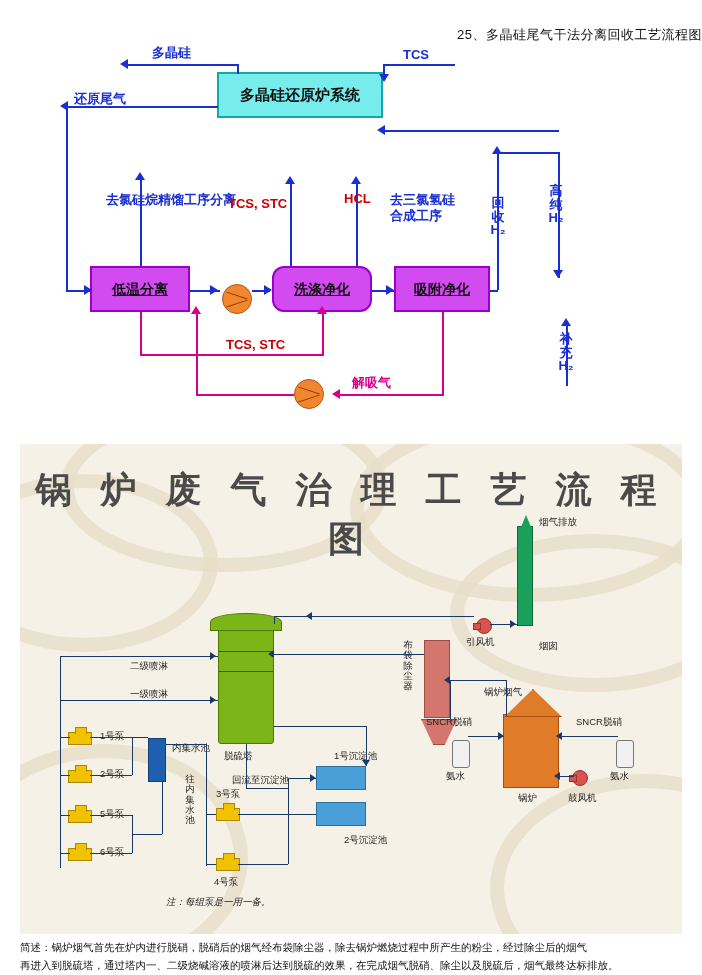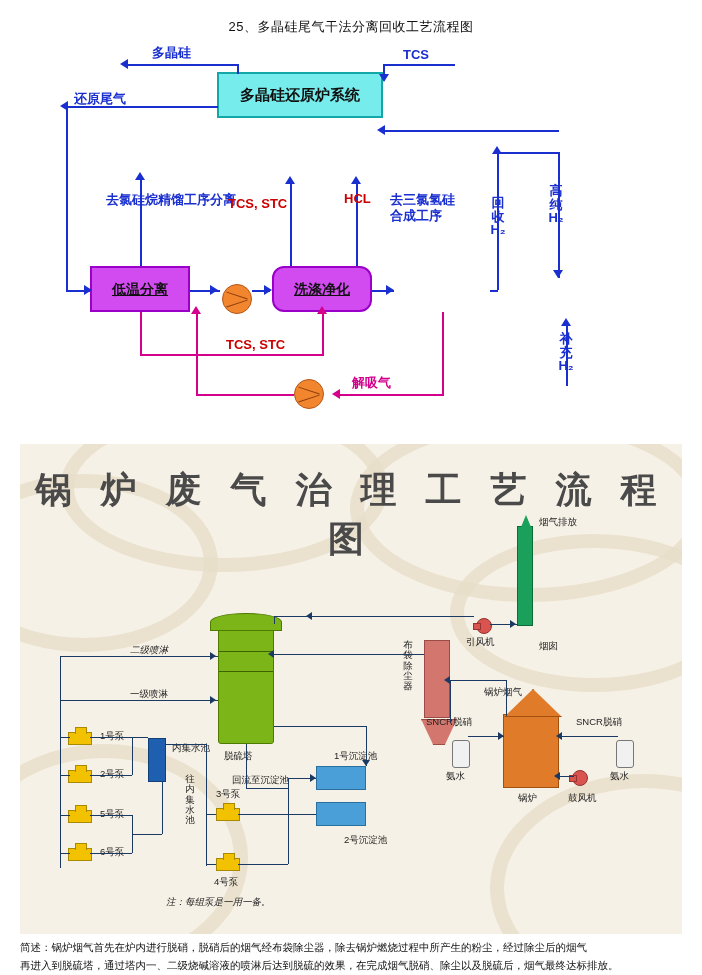--- a/index.html
+++ b/index.html
@@ -257,33 +257,36 @@
     font-size: 10.5px;
     color: #111;
     line-height: 1.5;
   }
 </style>
 </head>
 <body>
 
 <div class="page">
 
-  <div class="sec-title abs" style="left:0;top:18px;width:702px;">25、多晶硅尾气干法分离回收工艺流程图</div>
+  <div class="sec-title abs" style="left:0;top:26px;width:702px;text-align:right;">25、多晶硅尾气干法分离回收工艺流程图</div>
 
   <div id="fig25">
 
     <div class="box box-furnace">
       <span>多晶硅还原炉系统</span>
     </div>
 
     <div class="box box-purple b-lowtemp">
       <span>低温分离</span>
     </div>
     <div class="box box-purple b-wash">
       <span>洗涤净化</span>
+    </div>
+    <div class="box box-purple b-adsorb">
+      <span>吸附净化</span>
     </div>
 
     <div class="ln h" style="left:383px;top:30px;width:72px;"></div>
     <div class="ln v" style="left:383px;top:30px;height:12px;"></div>
     <div class="arrow ar-d" style="left:379px;top:40px;"></div>
     <div class="lbl" style="left:403px;top:14px;">TCS</div>
 
     <div class="ln h" style="left:128px;top:30px;width:110px;"></div>
     <div class="ln v" style="left:237px;top:30px;height:10px;"></div>
     <div class="arrow ar-l" style="left:120px;top:25px;"></div>
@@ -426,21 +429,21 @@
       <div class="t26" style="left:80px;top:364px;">5号泵</div>
 
       <div class="pump-y" style="left:48px;top:404px;"></div>
       <div class="t26" style="left:80px;top:402px;">6号泵</div>
 
       <div class="pump-y" style="left:196px;top:364px;"></div>
       <div class="t26" style="left:196px;top:344px;">3号泵</div>
       <div class="pump-y" style="left:196px;top:414px;"></div>
       <div class="t26" style="left:194px;top:432px;">4号泵</div>
 
-      <div class="t26" style="left:110px;top:200px;font-style:italic;">二级喷淋</div>
+      <div class="t26" style="left:110px;top:216px;">二级喷淋</div>
       <div class="t26" style="left:110px;top:244px;">一级喷淋</div>
 
       <div class="n26 h" style="left:254px;top:172px;width:200px;"></div>
       <div class="n26 v" style="left:254px;top:172px;height:8px;"></div>
       <div class="n26 h" style="left:470px;top:180px;width:28px;"></div>
       <div class="na na-r" style="left:490px;top:176px;"></div>
       <div class="na na-l" style="left:286px;top:168px;"></div>
 
       <div class="n26 h" style="left:254px;top:210px;width:150px;"></div>
       <div class="na na-l" style="left:248px;top:206px;"></div>

